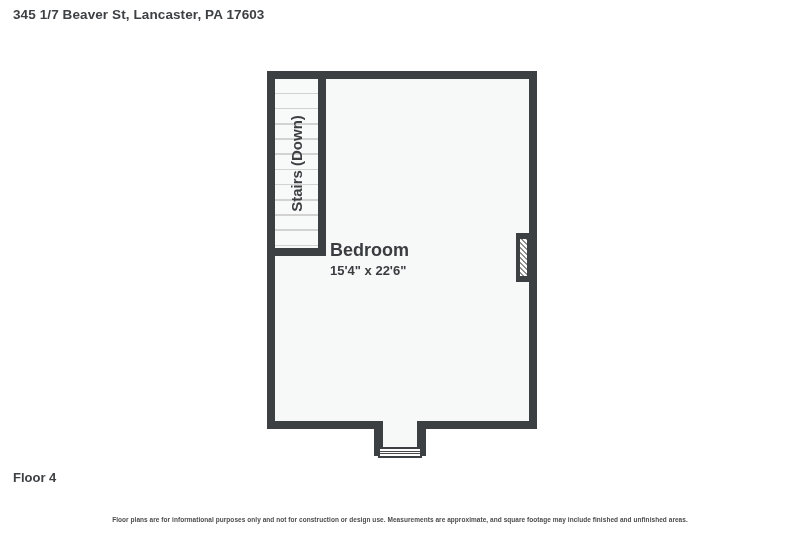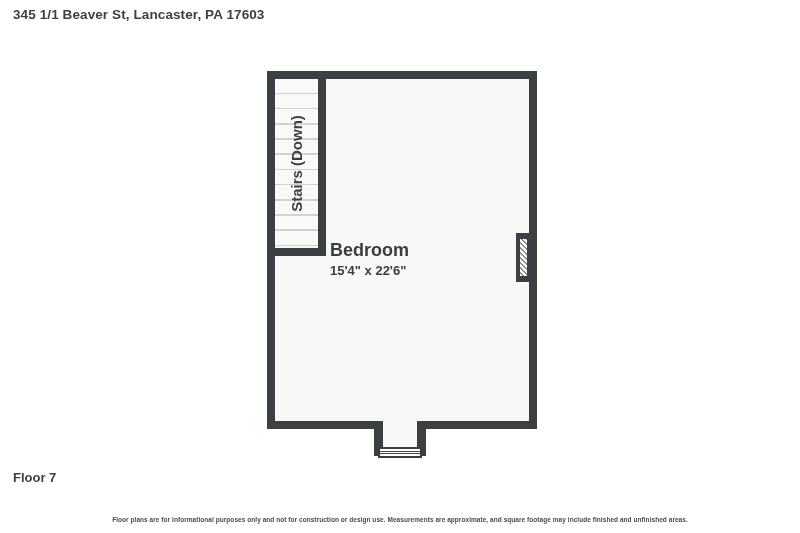--- a/index.html
+++ b/index.html
@@ -98,21 +98,21 @@
     width: 100%; text-align: center;
     font-size: 6.5px; font-weight: 700;
     color: #4c4c4c; letter-spacing: 0.05px;
   }
 </style>
 </head>
 <body>
 
 <div id="stage">
 
-  <div class="address">345 1/1 Beaver St, Lancaster, PA 17603</div>
+  <div class="address">345 1/7 Beaver St, Lancaster, PA 17603</div>
 
   <div class="plan-outline"></div>
 
   <div class="stair-shaft">
     <span class="stairs-label">Stairs (Down)</span>
   </div>
 
   <div class="room-label">
     <div class="room-name">Bedroom</div>
     <div class="room-dims">15'4" x 22'6"</div>
@@ -120,17 +120,17 @@
 
   <div class="chimney">
     <div class="chimney-hatch"></div>
   </div>
 
   <div class="bumpout-wall left"></div>
   <div class="bumpout-wall right"></div>
   <div class="bumpout-opening"></div>
   <div class="entry-window"></div>
 
-  <div class="floor-label">Floor 7</div>
+  <div class="floor-label">Floor 4</div>
 
   <div class="disclaimer">Floor plans are for informational purposes only and not for construction or design use. Measurements are approximate, and square footage may include finished and unfinished areas.</div>
 
 </div>
 
 </body></html>

